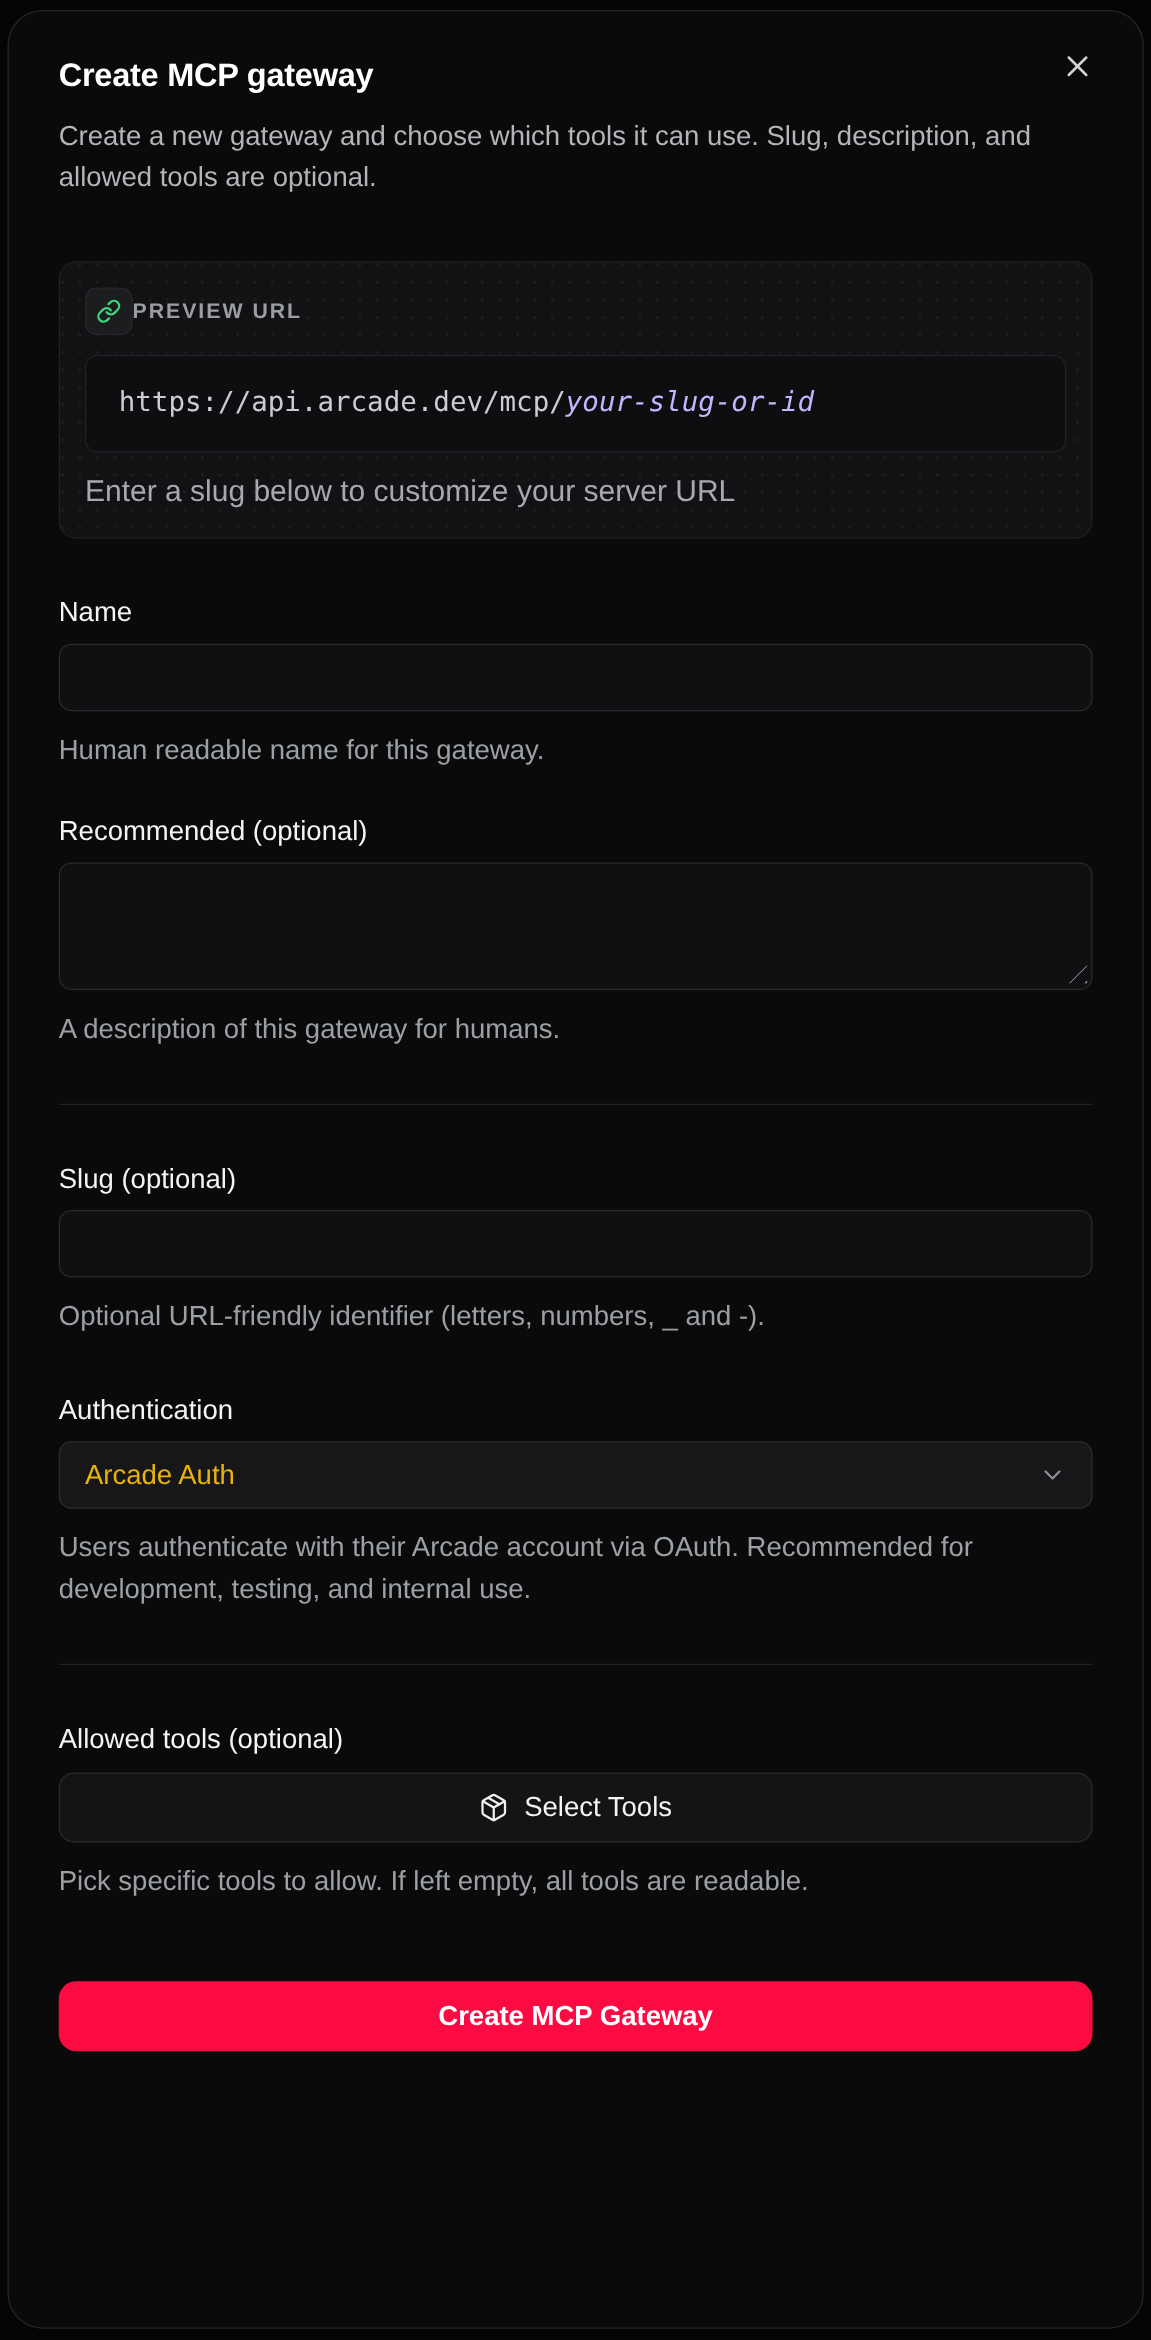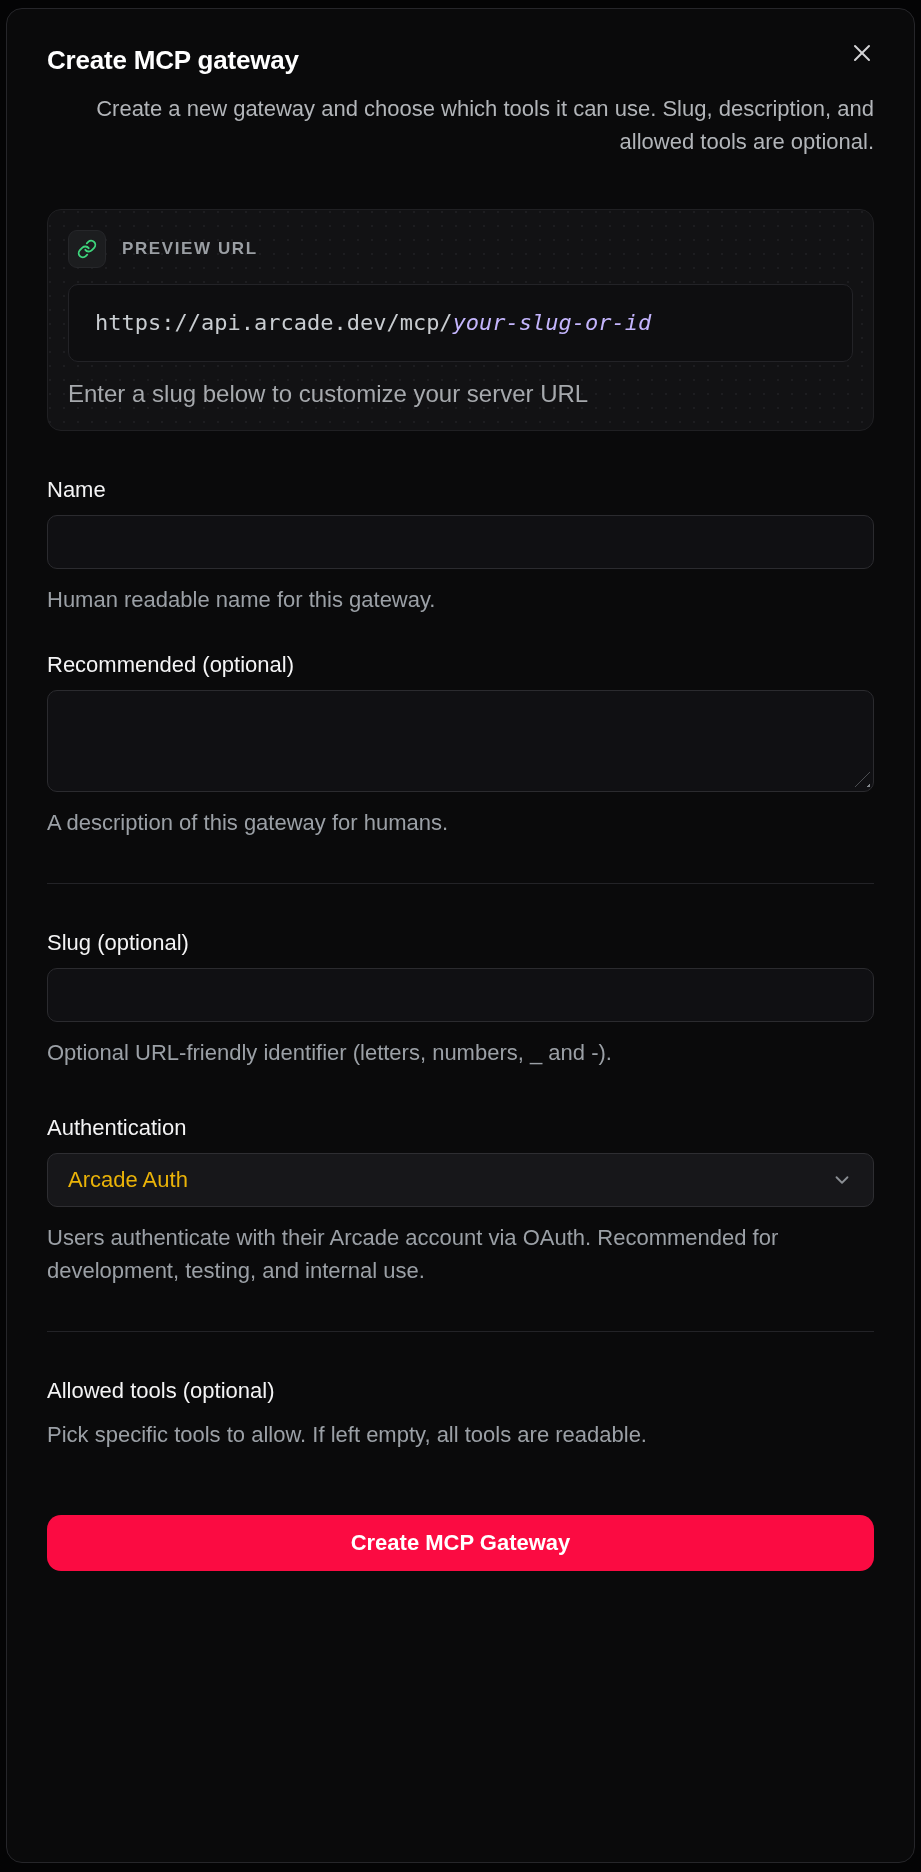--- a/index.html
+++ b/index.html
@@ -3,53 +3,53 @@
 <meta charset="utf-8">
 <style>
   * { margin: 0; padding: 0; box-sizing: border-box; }
   html, body { width: 921px; height: 1872px; background: #040405; }
   body { font-family: "Liberation Sans", sans-serif; position: relative; overflow: hidden; }
 
   .modal {
     position: absolute; left: 6px; right: 6px; top: 8px; bottom: 9px;
     background: #0a0a0b;
     border: 1px solid #26262a;
-    border-radius: 16px;
+    border-radius: 28px;
     padding: 30px 40px;
     overflow: hidden;
   }
 
   .close-btn {
     position: absolute; top: 26px; right: 34px;
     width: 36px; height: 36px;
     background: transparent; border: none; cursor: pointer;
     display: flex; align-items: center; justify-content: center;
   }
   .close-btn svg { width: 24px; height: 24px; stroke: #d4d4d6; stroke-width: 2; }
 
   .dialog-title {
     font-size: 26px; font-weight: 700; color: #ffffff;
     letter-spacing: -0.2px; margin-top: 6px;
   }
   .dialog-sub {
     margin-top: 16px; font-size: 22px; line-height: 1.52; color: #b2b5b9;
-    max-width: 830px; font-weight: 400; text-align: right;
+    max-width: 830px; font-weight: 400;
   }
 
   
   .preview-card {
     margin-top: 50px;
     background:
       radial-gradient(circle at 2px 2px, #1d1d20 1.2px, transparent 1.3px) 0 0 / 14px 14px,
       #121214;
     border: 1px solid #202023;
     border-radius: 14px;
     padding: 20px 20px 22px 20px;
   }
-  .preview-head { display: flex; align-items: center; gap: 16px; }
+  .preview-head { display: flex; align-items: center; gap: 0; }
   .icon-badge {
     width: 38px; height: 38px; border-radius: 9px;
     background: #1c1d1f; border: 1px solid #26272a;
     display: flex; align-items: center; justify-content: center;
   }
   .icon-badge svg { width: 20px; height: 20px; stroke: #3ed57c; stroke-width: 2.2; }
   .preview-label {
     font-size: 17px; font-weight: 600; color: #9a9ea3;
     letter-spacing: 1.6px; text-transform: uppercase;
   }
@@ -186,18 +186,27 @@
         <polyline points="6 9 12 15 18 9"></polyline>
       </svg>
     </div>
     <div class="field-helper">Users authenticate with their Arcade account via OAuth. Recommended for development, testing, and internal use.</div>
   </div>
 
   <div class="divider"></div>
 
   <div class="group gap-lg">
     <label class="field-label">Allowed tools (optional)</label>
+    <button class="tools-btn">
+      <svg viewBox="0 0 24 24" fill="none" stroke-linecap="round" stroke-linejoin="round">
+        <path d="M21 8a2 2 0 0 0-1-1.73l-7-4a2 2 0 0 0-2 0l-7 4A2 2 0 0 0 3 8v8a2 2 0 0 0 1 1.73l7 4a2 2 0 0 0 2 0l7-4A2 2 0 0 0 21 16Z"></path>
+        <path d="m3.3 7 8.7 5 8.7-5"></path>
+        <path d="M12 22V12"></path>
+        <path d="m7.5 4.27 9 5.15"></path>
+      </svg>
+      <span class="tools-btn-label">Select Tools</span>
+    </button>
     <div class="field-helper">Pick specific tools to allow. If left empty, all tools are readable.</div>
   </div>
 
   <button class="submit-btn">Create MCP Gateway</button>
 
 </div>
 
 </body></html>

